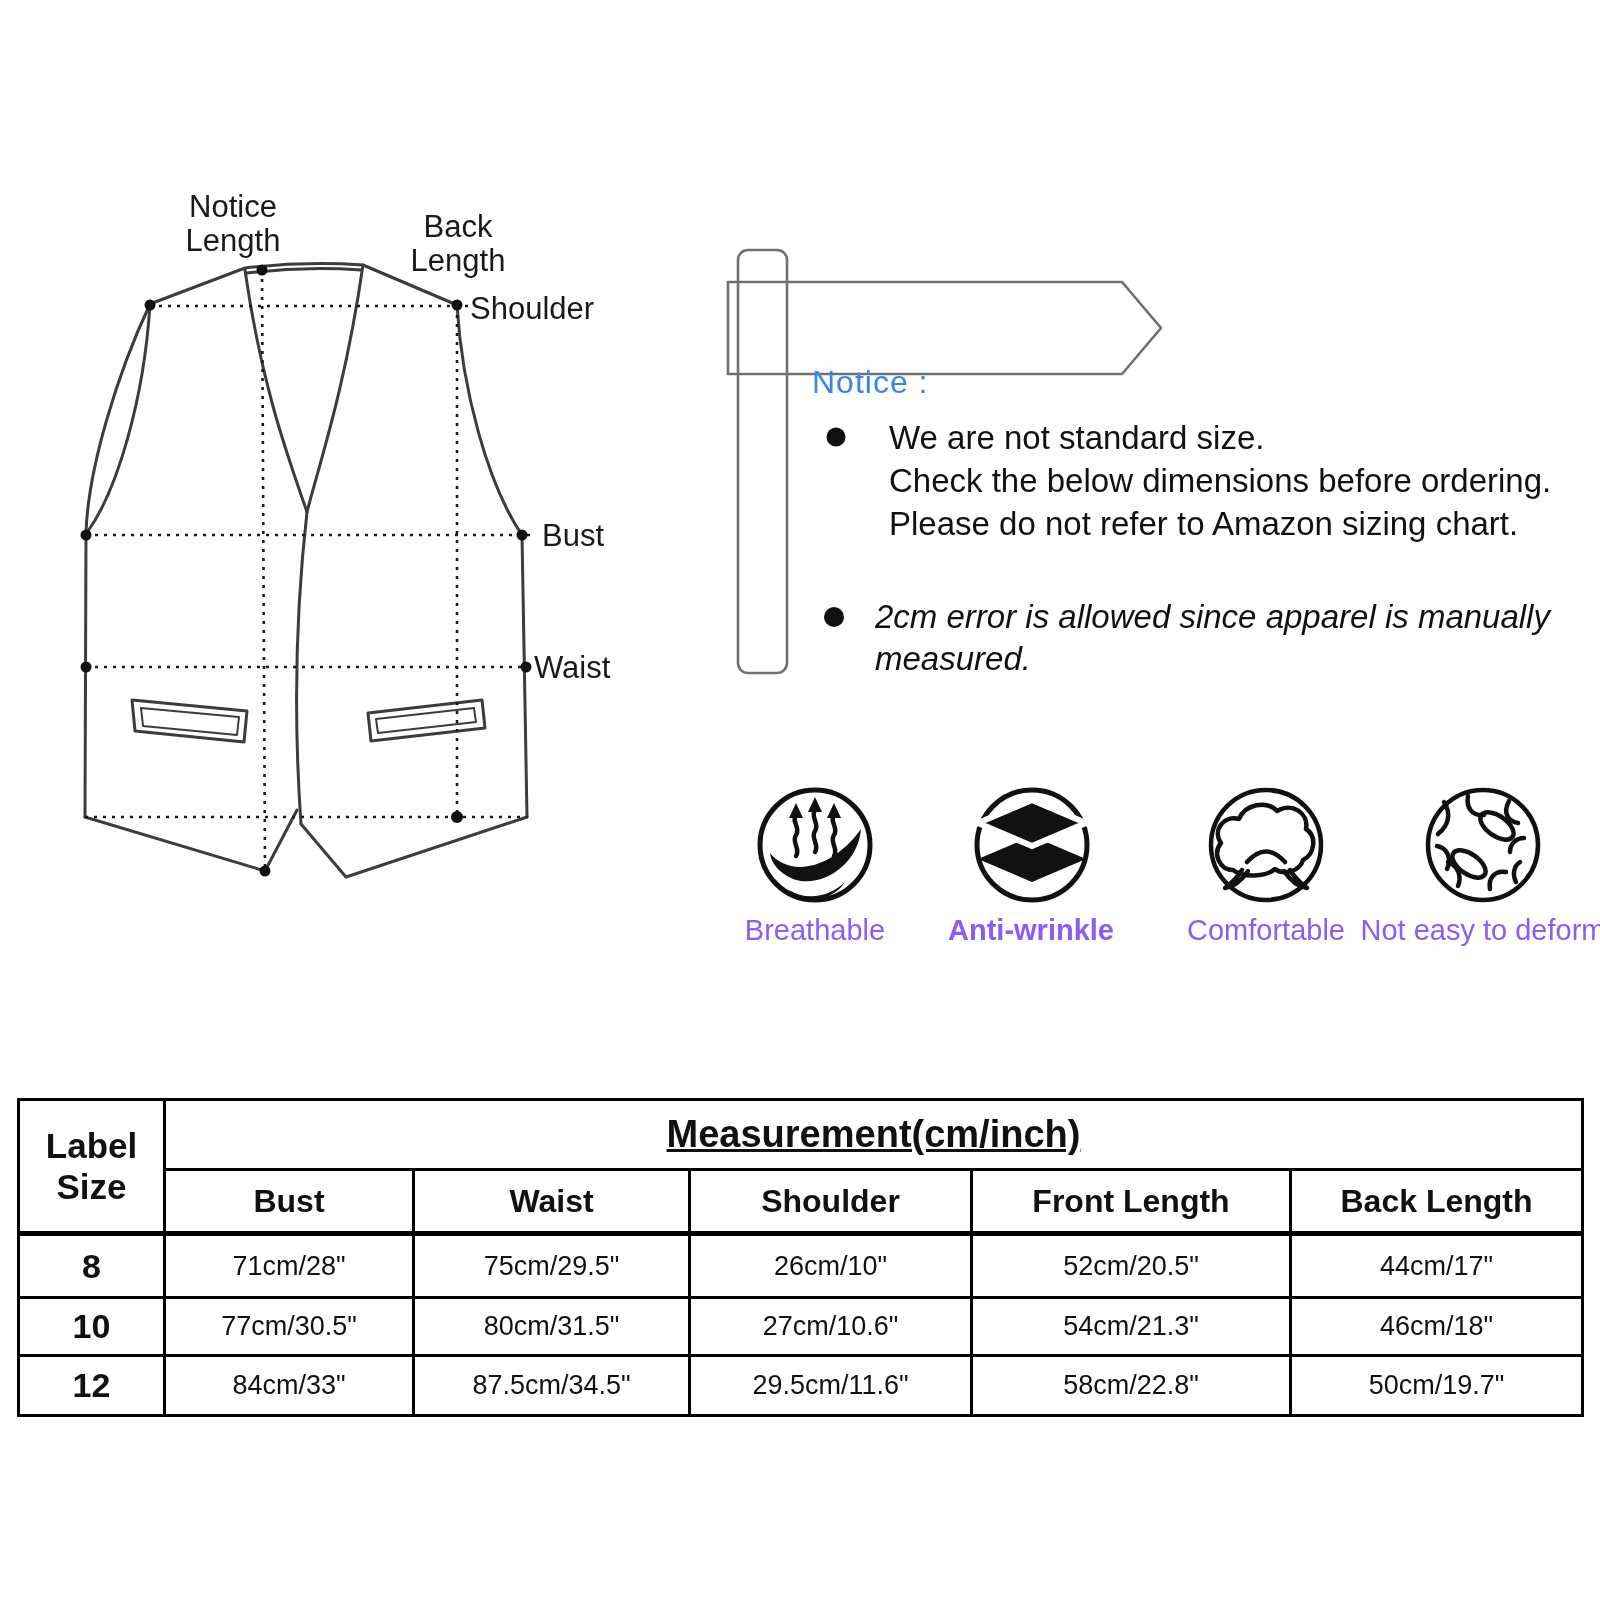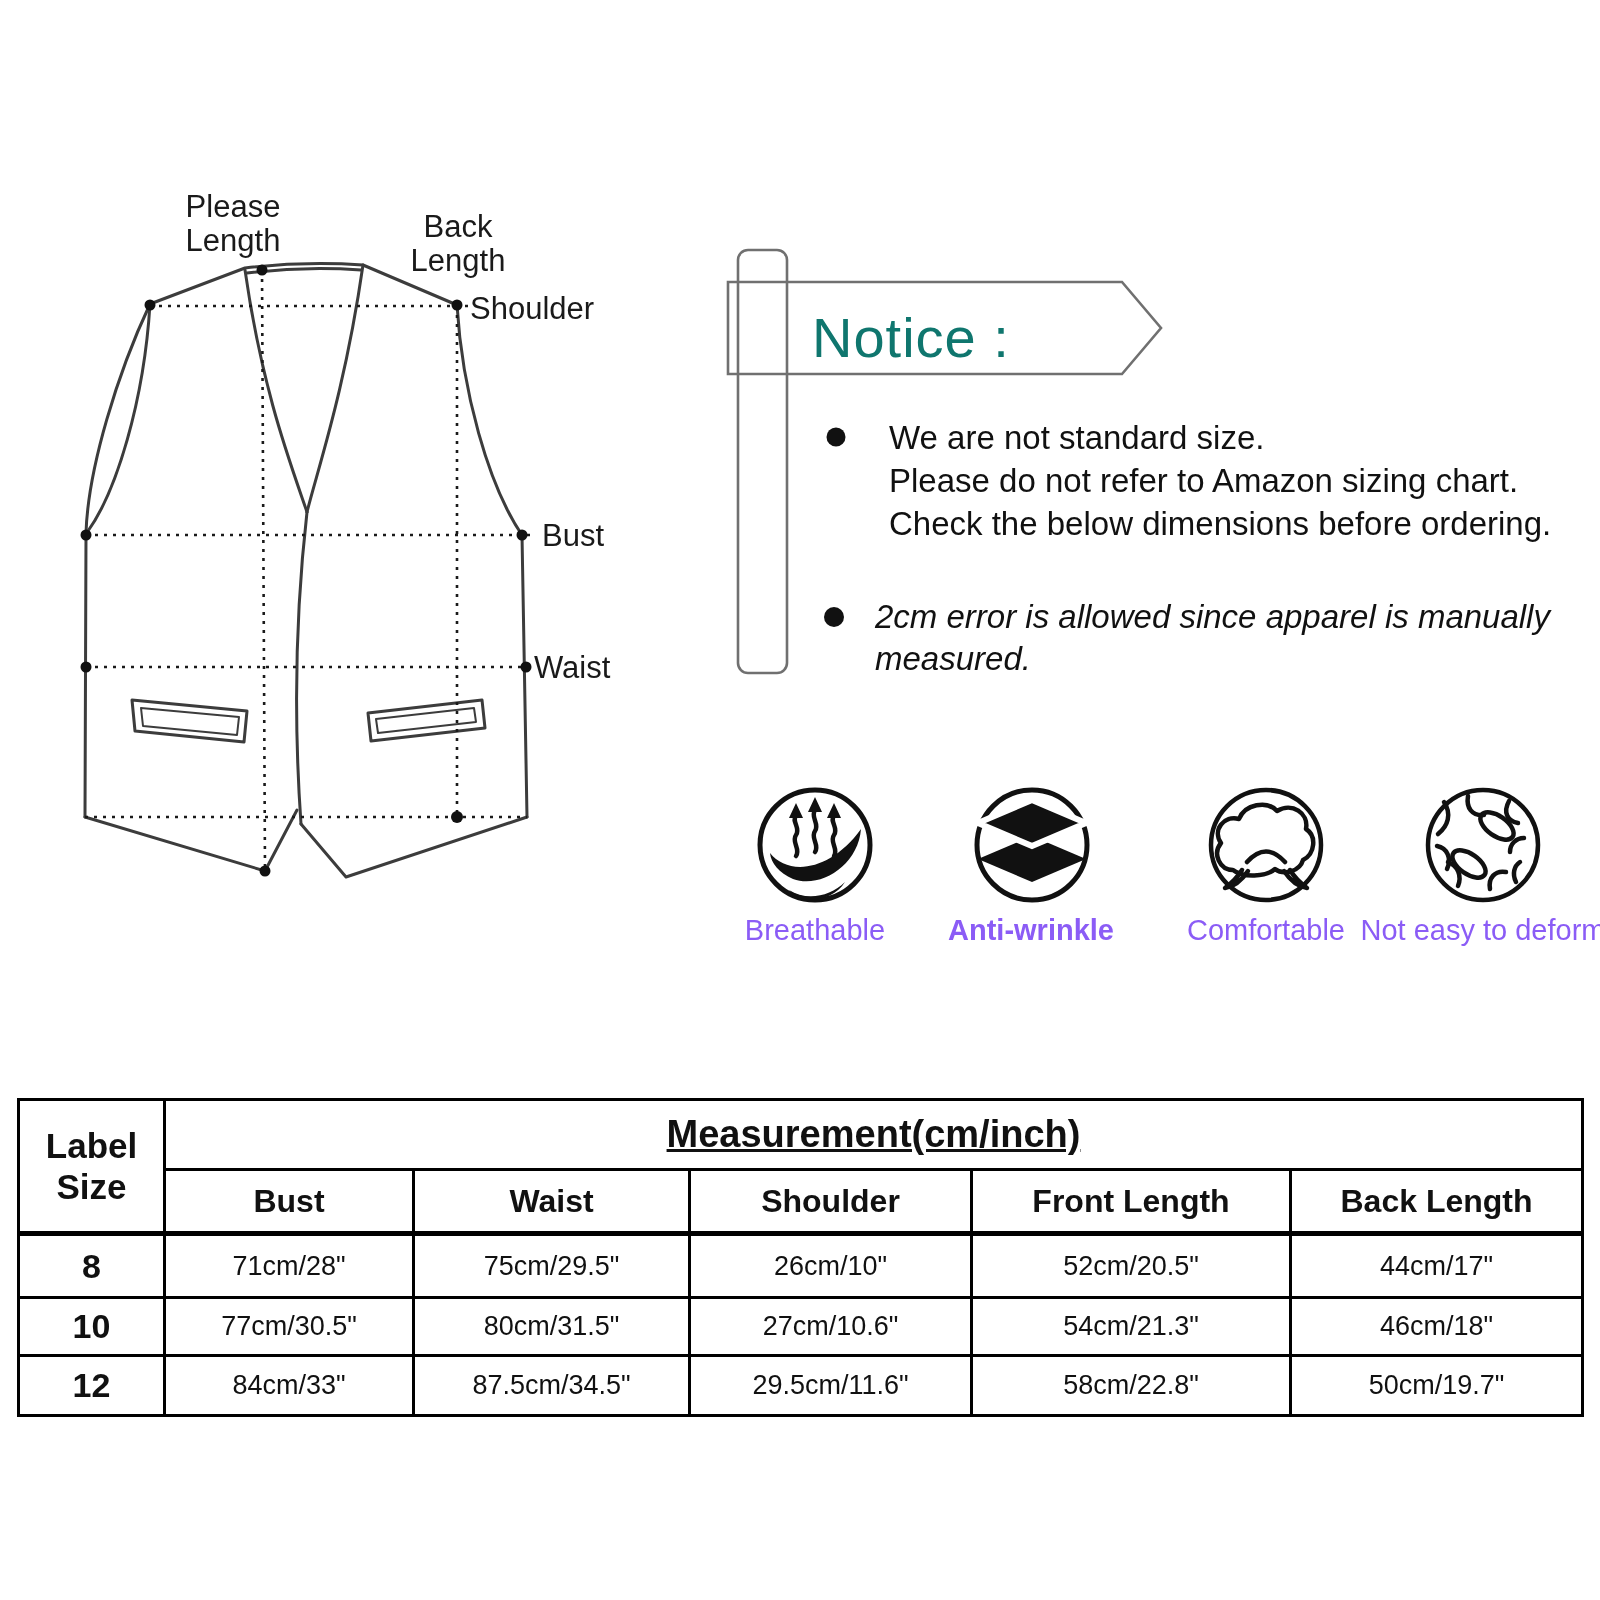--- a/index.html
+++ b/index.html
@@ -4,21 +4,21 @@
 <style>
   html,body{margin:0;padding:0;background:#fff;}
   body{width:1600px;height:1600px;position:relative;font-family:"Liberation Sans",sans-serif;color:#111;}
   .stage{position:absolute;inset:0;overflow:hidden;}
   .stage > svg{position:absolute;left:0;top:0;}
   .abs{position:absolute;}
   
   .diagram-label{font-size:31px;line-height:34px;color:#1a1a1a;}
   .dl-center{text-align:center;}
   
-  .notice-title{font-size:56px;line-height:56px;color:#0f766e;letter-spacing:1px;}
+  .notice-title{font-size:32px;line-height:56px;color:#3b82f6;letter-spacing:1px;margin-top:44px;}
   .bullet-text{font-size:33px;color:#111;}
   .bullet-text div{white-space:nowrap;}
   .b1{line-height:43px;margin-left:12px;}
   .b2{line-height:42px;}
   
   .feature-label{font-size:29px;color:#8b5cf6;white-space:nowrap;transform:translateX(-50%);text-align:center;}
   
   table.size-table{border-collapse:collapse;table-layout:fixed;background:#fff;}
   .size-table th,.size-table td{border:3px solid #000;text-align:center;vertical-align:middle;padding:0;}
   .size-table th{font-weight:bold;}
@@ -125,36 +125,36 @@
       <path d="M1509,801 C1503,812 1507,821 1518,823"></path>
       <path d="M1524,838 C1516,838 1510,844 1510,852"></path>
       <path d="M1437,846 C1447,848 1452,858 1447,869"></path>
       <path d="M1458,886 C1462,876 1458,866 1448,862"></path>
       <path d="M1490,889 C1488,878 1495,870 1506,872"></path>
       <path d="M1520,862 C1514,866 1512,874 1516,882"></path>
     </g>
   </svg>
 
   <div class="abs diagram-label dl-center" style="left:150px;top:190px;width:166px;">
-    <div>Please</div>
+    <div>Notice</div>
     <div>Length</div>
   </div>
   <div class="abs diagram-label dl-center" style="left:390px;top:210px;width:136px;">
     <div>Back</div>
     <div>Length</div>
   </div>
   <div class="abs diagram-label" style="left:470px;top:292px;">Shoulder</div>
   <div class="abs diagram-label" style="left:542px;top:519px;">Bust</div>
   <div class="abs diagram-label" style="left:534px;top:651px;">Waist</div>
 
   <div class="abs notice-title" style="left:812px;top:310px;">Notice :</div>
   <div class="abs bullet-text b1" style="left:877px;top:416px;">
     <div>We are not standard size.</div>
+    <div>Check the below dimensions before ordering.</div>
     <div>Please do not refer to Amazon sizing chart.</div>
-    <div>Check the below dimensions before ordering.</div>
   </div>
   <div class="abs bullet-text b2" style="left:875px;top:596px;font-style:italic;">
     <div>2cm error is allowed since apparel is manually</div>
     <div>measured.</div>
   </div>
 
   <div class="abs feature-label" style="left:815px;top:914px;">Breathable</div>
   <div class="abs feature-label" style="left:1031px;top:914px;font-weight:bold;">Anti-wrinkle</div>
   <div class="abs feature-label" style="left:1266px;top:914px;">Comfortable</div>
   <div class="abs feature-label" style="left:1483px;top:914px;">Not easy to deform</div>

